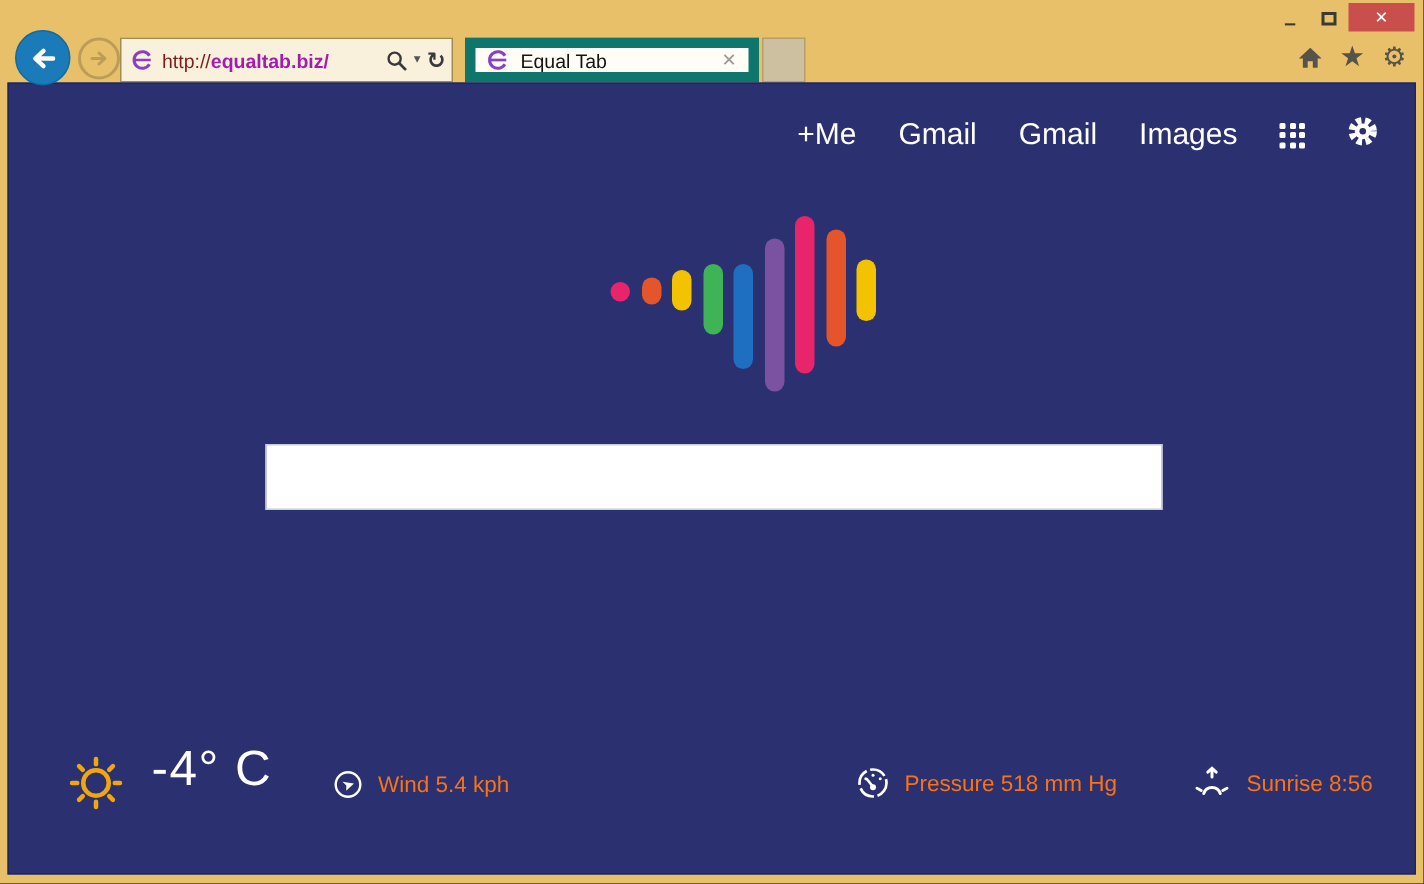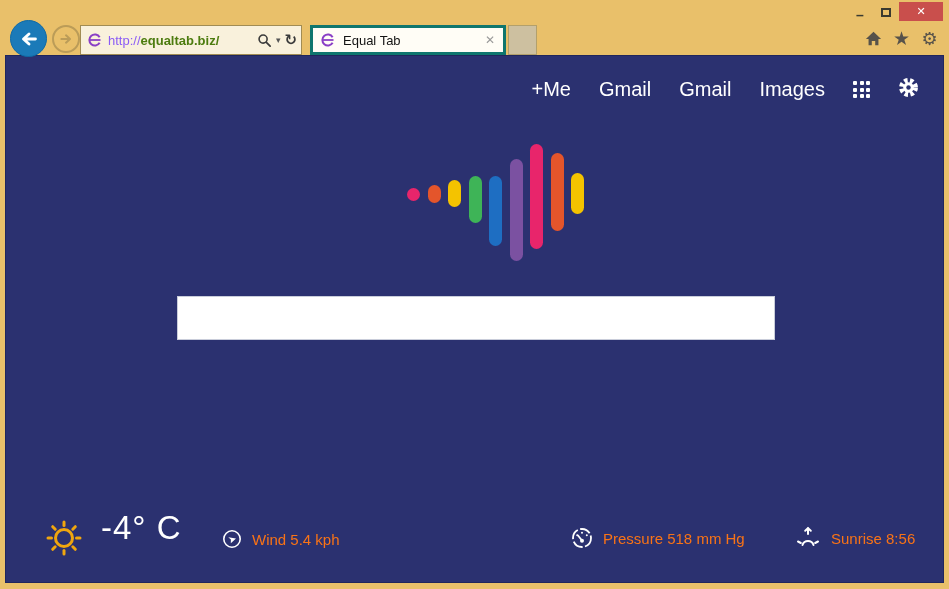--- a/index.html
+++ b/index.html
@@ -22,29 +22,29 @@
   .toolbar{position:absolute;top:22px;left:0;right:0;height:33px;}
   .nav-btn{position:absolute;border-radius:50%;display:flex;align-items:center;justify-content:center;}
   .back-btn{left:10px;top:-2px;width:37px;height:37px;background:#1b7ab8;border:1px solid #0f6aa6;z-index:5;}
   .fwd-btn{left:52px;top:3px;width:28px;height:28px;border:2px solid #bb9c58;background:transparent;}
   .addr-bar{
     position:absolute;left:80px;top:3px;width:222px;height:30px;
     background:#f9f1dc;border:1px solid #a18c54;
     display:flex;align-items:center;padding:0 4px 0 6px;
   }
   .addr-url{flex:1;font-size:13px;white-space:nowrap;overflow:hidden;margin-left:5px;}
-  .addr-scheme{color:#8b5cf6;}
-  .addr-host{color:#4d7c0f;font-weight:bold;}
+  .addr-scheme{color:#7f1d1d;}
+  .addr-host{color:#a21caf;font-weight:bold;}
   .addr-icons{display:flex;align-items:center;gap:2px;}
   .glyph{font-family:"DejaVu Sans",sans-serif;color:#3a3a3a;line-height:1;}
   .dd-arrow{font-size:9px;color:#555;padding:0 2px;}
   .refresh{font-size:15px;font-weight:bold;}
   .tab{
     position:absolute;left:310px;top:3px;width:196px;height:30px;
-    background:#fffdf6;border:3px solid #0f766e;
+    background:#fffdf6;border:7px solid #0f766e;
     display:flex;align-items:center;padding:0 6px 0 7px;
   }
   .tab-title{flex:1;font-size:13px;color:#141414;margin-left:7px;white-space:nowrap;overflow:hidden;}
   .tab-close{color:#9a9a9a;font-size:12px;padding:0 2px;}
   .newtab-stub{position:absolute;left:508px;top:3px;width:29px;height:30px;background:#cdc0a0;border:1px solid #b3a06b;}
   .tb-icons{position:absolute;top:6px;right:9px;display:flex;align-items:center;gap:7px;}
   .tb-icon{width:21px;height:21px;display:flex;align-items:center;justify-content:center;color:#57524a;}
   .tb-icon.star{font-size:19px;}
   .tb-icon.gear{font-size:18px;}
   
@@ -60,21 +60,21 @@
   
   .logo{position:absolute;left:401px;top:85px;width:182px;height:122px;display:flex;align-items:center;gap:7.5px;}
   .logo .bar{width:13px;border-radius:7px;flex:0 0 auto;}
   
   .search-input{
     position:absolute;left:171px;top:240px;width:598px;height:44px;
     background:#fff;border:1px solid #c9cdda;outline:none;
     font-size:18px;padding:0 12px;color:#222;border-radius:0;
   }
   
-  .weather{position:absolute;left:0;right:0;bottom:0;height:100px;}
+  .weather{position:absolute;left:0;right:0;bottom:16px;height:100px;}
   .w-group{position:absolute;display:flex;align-items:center;gap:10px;}
   .w-label{font-size:15px;color:#f97316;white-space:nowrap;}
   .temp-text{font-size:33px;font-weight:300;color:#fff;letter-spacing:1px;}
   .sun-wrap{position:absolute;left:38px;top:36px;}
   .temp-wrap{position:absolute;left:95px;top:27px;}
   .wg-wind{left:216px;top:47px;}
   .wg-hum{left:388px;top:45px;}
   .wg-press{left:565px;top:45px;}
   .wg-sunrise{left:789px;top:43px;}
 </style>

